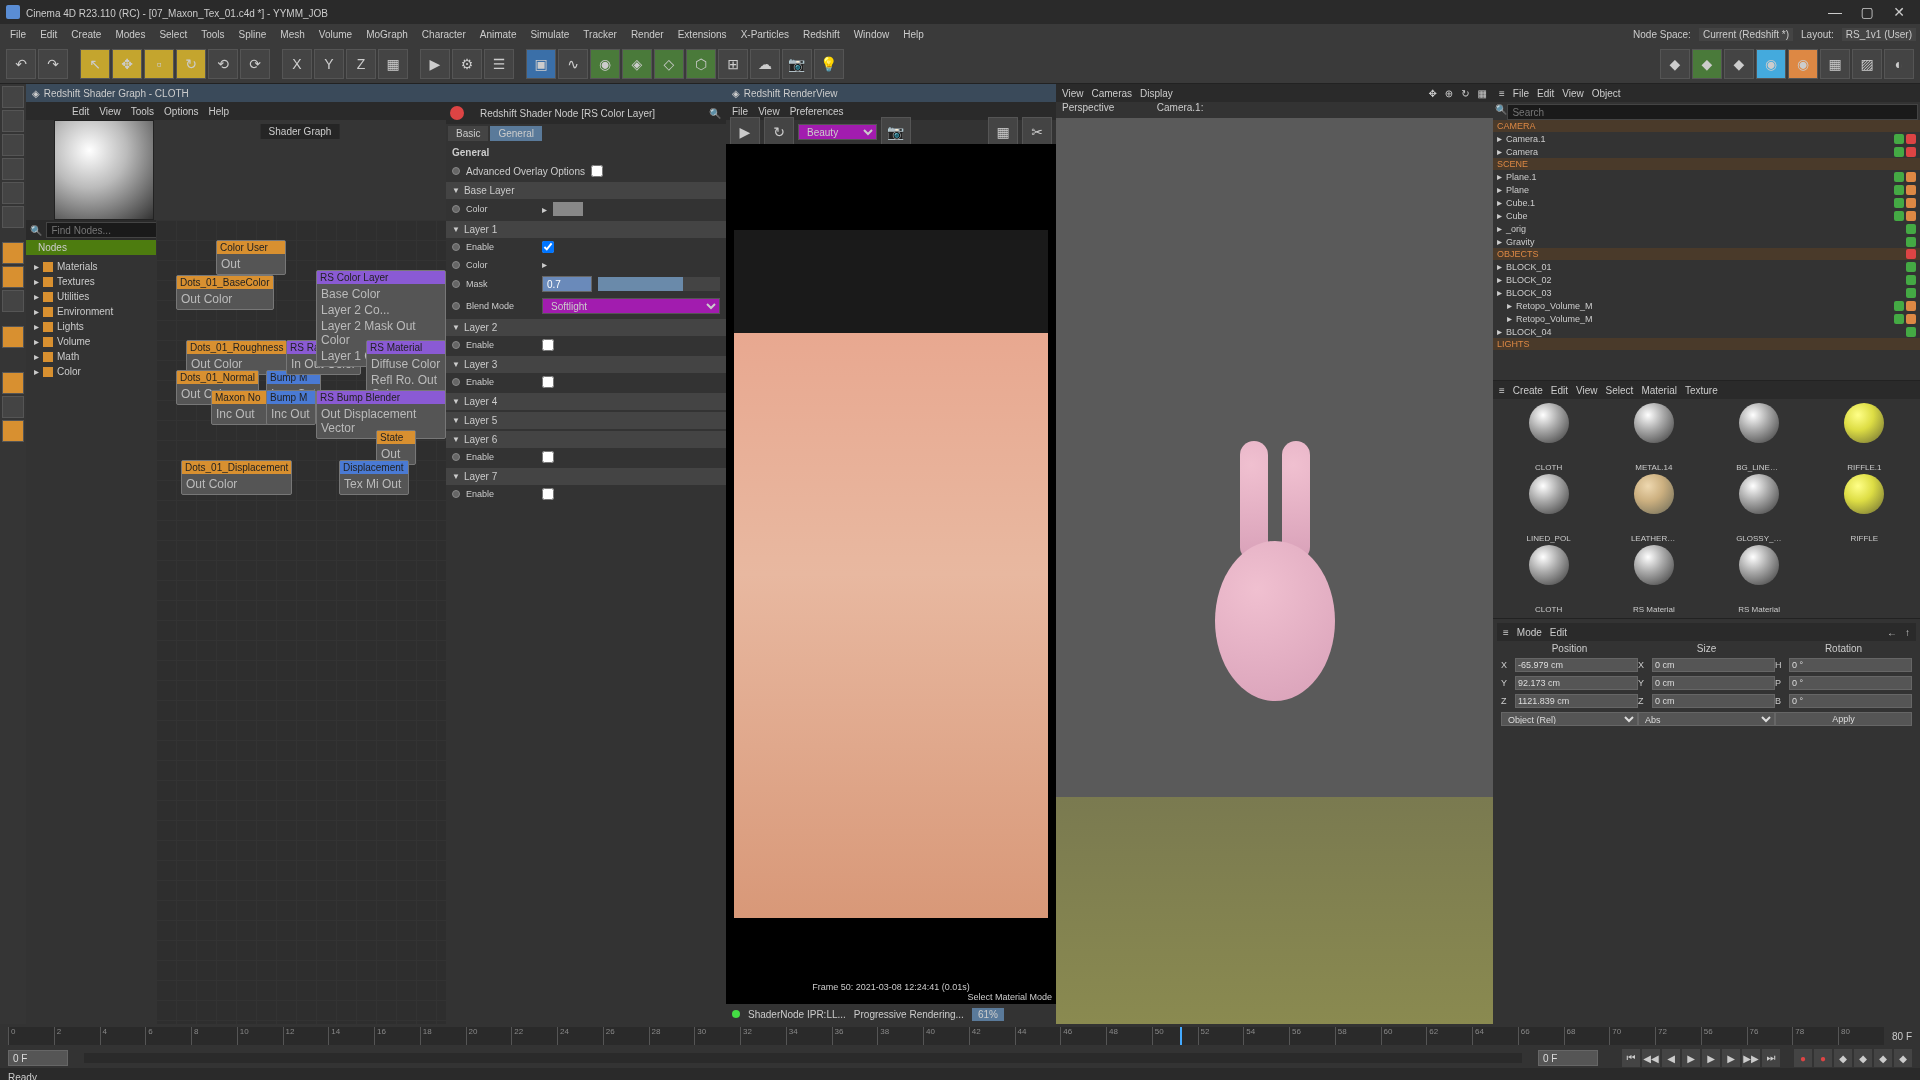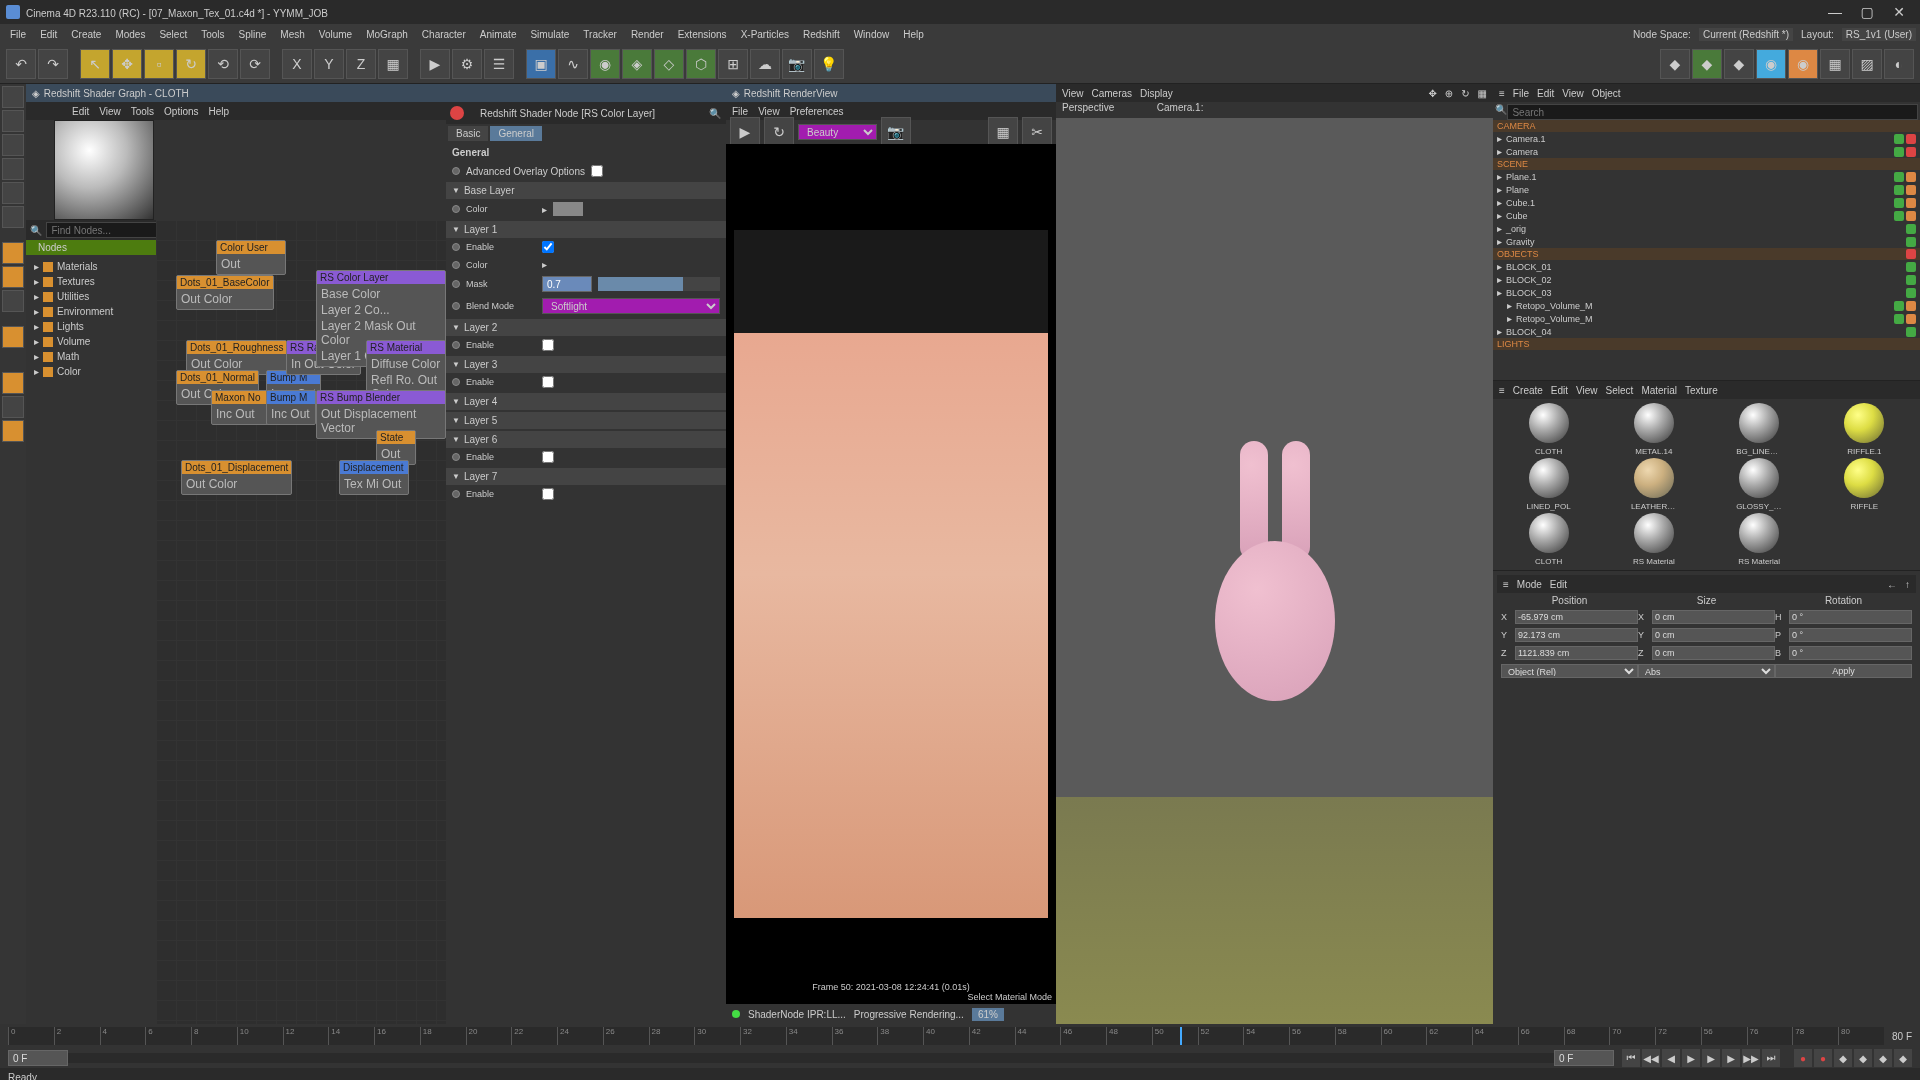--- a/index.html
+++ b/index.html
@@ -80,34 +80,34 @@
 .scene-tags{display:flex;gap:2px}
 .tag{width:10px;height:10px;border-radius:2px}
 .tag.g{background:#4a4}.tag.r{background:#d44}.tag.o{background:#d84}
 .mat-panel{background:#333;border-top:1px solid #222}
 .mat-menu{height:18px;background:#2a2a2a;display:flex;align-items:center;padding:0 6px;gap:8px}
 .mat-grid{display:grid;grid-template-columns:repeat(4,1fr);gap:2px;padding:4px}
 .mat-item{display:flex;flex-direction:column;align-items:center}
 .mat-ball{width:40px;height:40px;border-radius:50%;background:radial-gradient(circle at 35% 30%,#fff,#aaa 40%,#333)}
 .mat-ball.yellow{background:radial-gradient(circle at 35% 30%,#ff8,#dd4 40%,#663)}
 .mat-ball.tan{background:radial-gradient(circle at 35% 30%,#eed8b0,#ccb080 40%,#665)}
-.mat-label{font-size:8px;margin-top:4px;text-align:center;width:46px;overflow:hidden;text-overflow:ellipsis}
+.mat-label{font-size:8px;margin-top:20px;text-align:center;width:46px;overflow:hidden;text-overflow:ellipsis}
 .coord-panel{background:#333;border-top:1px solid #222;padding:4px}
 .coord-menu{height:18px;background:#2a2a2a;display:flex;align-items:center;padding:0 6px;gap:8px}
 .coord-row{display:flex;padding:2px 4px}
 .coord-cell{flex:1;display:flex;align-items:center;gap:2px}
 .coord-label{font-size:9px;width:12px}
 .coord-input{flex:1;background:#555;border:1px solid #666;color:#ddd;padding:1px 2px;height:14px;font-size:9px}
 .timeline{height:24px;background:#333;display:flex;align-items:center;padding:0 8px;position:relative}
 .tl-ruler{flex:1;height:18px;background:#2a2a2a;position:relative;display:flex}
 .tl-tick{flex:1;border-left:1px solid #555;font-size:8px;padding-left:2px;color:#888}
 .tl-marker{position:absolute;top:0;bottom:0;width:2px;background:#4af;left:62.5%}
 .tl-controls{display:flex;gap:2px;margin-left:8px}
 .tl-btn{width:18px;height:18px;background:#444;display:flex;align-items:center;justify-content:center}
-.frame-bar{height:20px;background:#333;display:flex;align-items:center;padding:0 8px;gap:0}
+.frame-bar{height:20px;background:#333;display:flex;align-items:center;padding:0 8px;gap:16px}
 .frame-input{width:60px;background:#555;border:1px solid #666;color:#ddd;padding:1px 4px;height:16px}
 .status-bar{height:18px;background:#2a2a2a;display:flex;align-items:center;padding:0 8px;font-size:9px}
 </style>
 </head>
 <body>
 
 <div class="titlebar">
   <div class="left">
     <div class="c4d-icon"></div>
     <span>Cinema 4D R23.110 (RC) - [07_Maxon_Tex_01.c4d *] - YYMM_JOB</span>
@@ -219,20 +219,23 @@
           <div style="width:30px"></div>
           <span>Edit</span>
           <span>View</span>
           <span>Tools</span>
           <span>Options</span>
           <span>Help</span>
         </div>
         <div class="shader-top">
           <div style="width:28px"></div>
           <div class="preview-sphere"></div>
+          <div class="shader-graph-area">
+            <div class="sg-title">Shader Graph</div>
+          </div>
         </div>
         <div style="display:flex;flex:1">
           <div style="width:130px;display:flex;flex-direction:column">
             <div class="find-bar">
               <span>🔍</span>
               <input class="find-input" placeholder="Find Nodes..." style="">
             </div>
             <div style="background:#4d7c0f;padding:2px 12px">Nodes</div>
             <div class="nodes-tree">
               <div class="tree-item">

